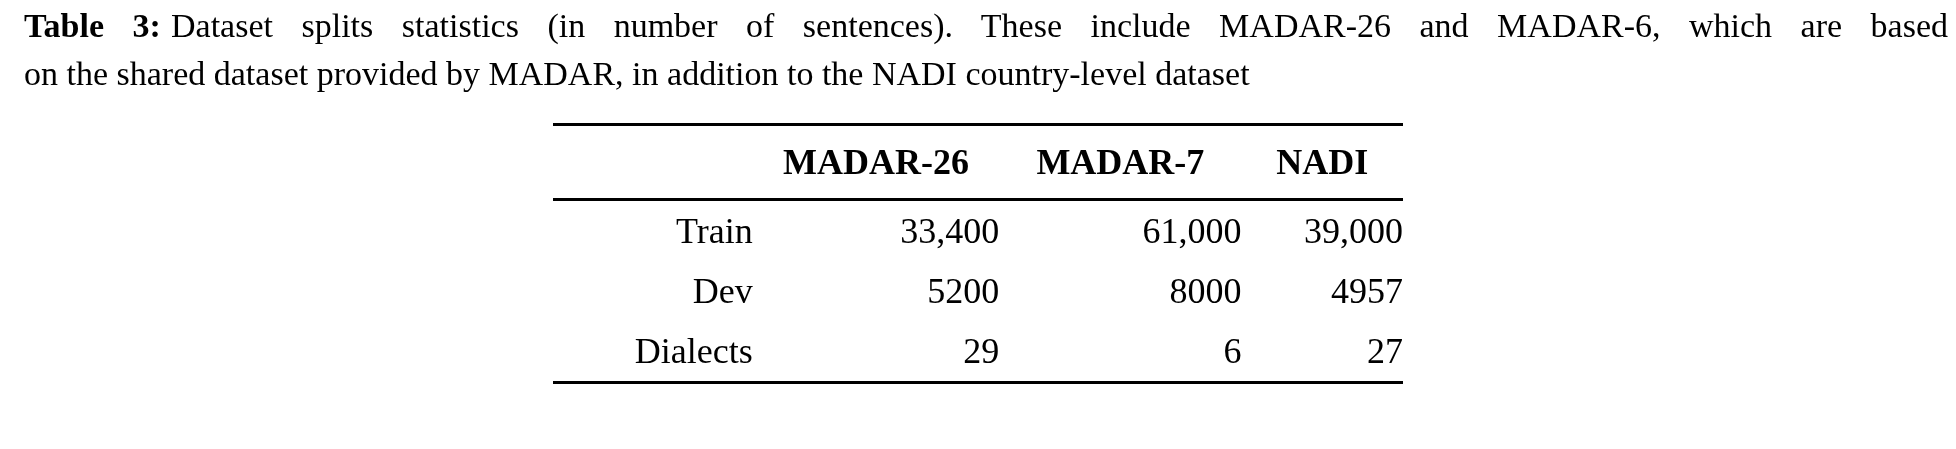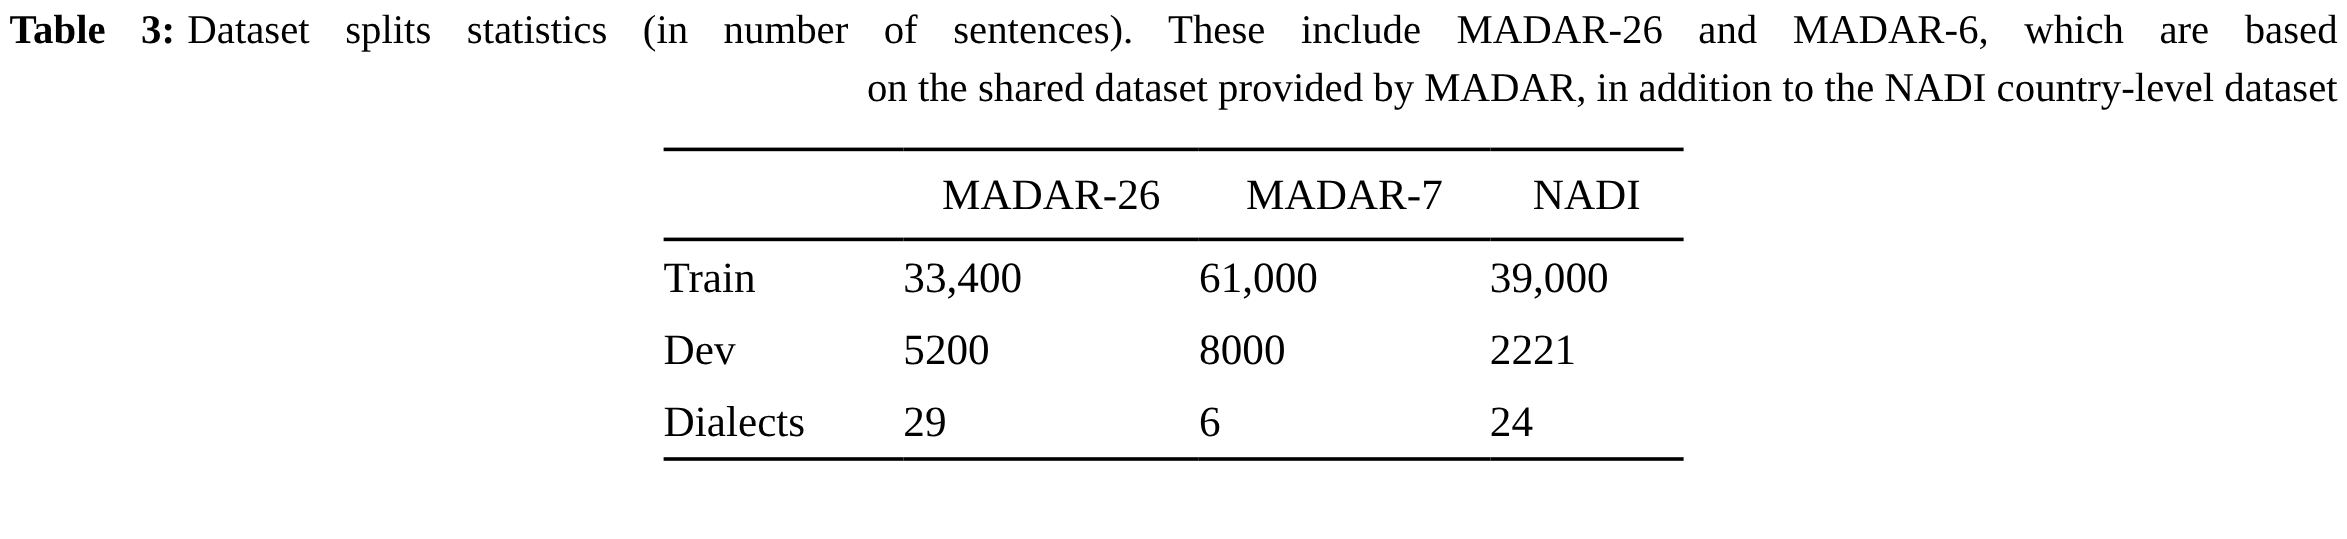--- a/index.html
+++ b/index.html
@@ -10,58 +10,58 @@
   .page {
     position: relative;
     width: 1956px;
     height: 449px;
     background: #ffffff;
     color: #000000;
     font-family: "Liberation Serif", "DejaVu Serif", serif;
     overflow: hidden;
   }
   .caption {
-    padding: 2px 8px 0 8px;
+    padding: 2px 8px 0 24px;
     font-size: 34px;
     line-height: 48px;
     color: #000000;
   }
   .caption-line1 {
     text-align: justify;
     text-align-last: justify;
     white-space: normal;
   }
   .caption-label {
     font-weight: bold;
     margin-right: 0.30em;
   }
   .caption-line2 {
-    text-align: right;
+    text-align: left;
   }
   table.splits {
     border-collapse: collapse;
     table-layout: fixed;
     width: 850px;
     margin: 25px auto 0 auto;
     border-top: 3px solid #000000;
     border-bottom: 3px solid #000000;
     font-size: 36px;
   }
   table.splits thead tr {
     border-bottom: 3px solid #000000;
   }
   table.splits th {
-    font-weight: normal;
+    font-weight: bold;
     height: 72px;
     vertical-align: middle;
     padding: 0;
   }
   table.splits td {
     height: 60px;
-    text-align: left;
+    text-align: right;
     vertical-align: middle;
     padding: 0;
   }
 </style>
 </head>
 <body>
 
 <div class="page">
 
   <div class="caption">
@@ -88,24 +88,24 @@
       <tr>
         <td>Train</td>
         <td>33,400</td>
         <td>61,000</td>
         <td>39,000</td>
       </tr>
       <tr>
         <td>Dev</td>
         <td>5200</td>
         <td>8000</td>
-        <td>2221</td>
+        <td>4957</td>
       </tr>
       <tr>
         <td>Dialects</td>
         <td>29</td>
         <td>6</td>
-        <td>24</td>
+        <td>27</td>
       </tr>
     </tbody>
   </table>
 
 </div>
 
 </body></html>

